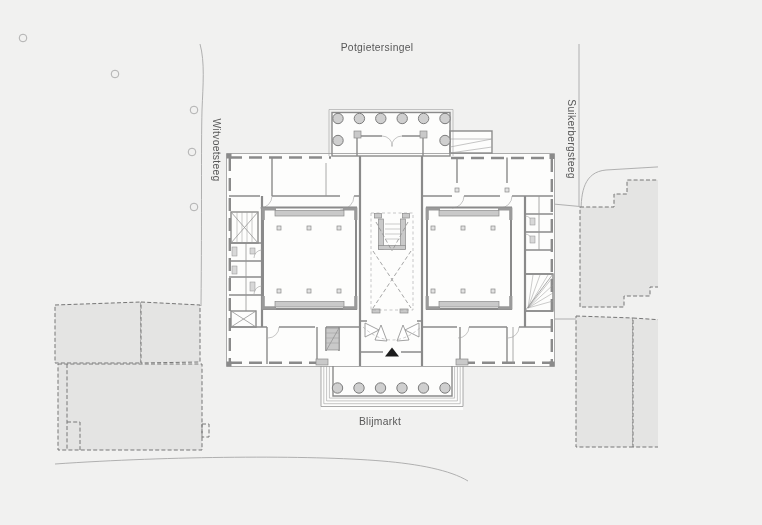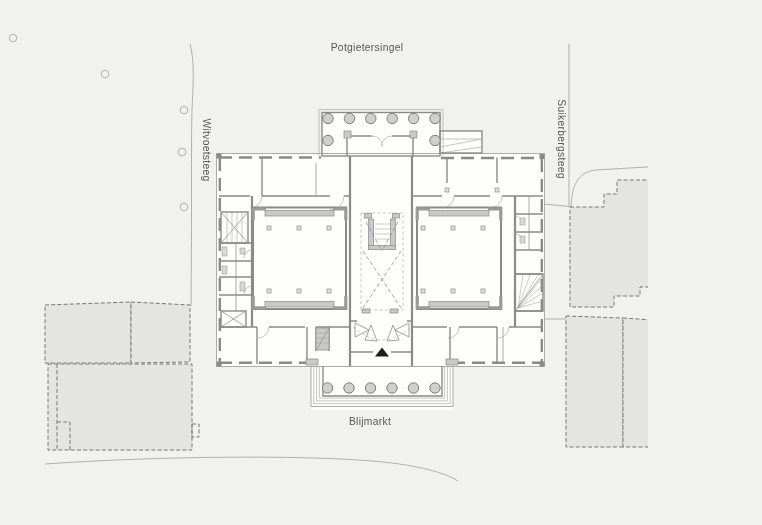--- a/index.html
+++ b/index.html
@@ -1,17 +1,17 @@
 <!DOCTYPE html>
 <html><head>
 <meta charset="utf-8">
 <style>
   html,body{margin:0;padding:0;background:#f1f1f0;}
   #stage{position:relative;width:648px;height:525px;overflow:hidden;
-         font-family:"Liberation Sans", sans-serif;}
+         font-family:"Liberation Sans", sans-serif;padding-left:10px;}
   svg{display:block;}
   text{font-family:"Liberation Sans", sans-serif;font-size:10.3px;letter-spacing:.3px;}
   
   .w1 {stroke:#8a8a8a;stroke-width:2.2;fill:none;stroke-linecap:butt;}
   .hall{stroke:#8a8a8a;stroke-width:2;fill:none;}
   .w2 {stroke:#8a8a8a;stroke-width:1.4;fill:none;}
   .w3 {stroke:#969696;stroke-width:.8;fill:none;}
   .thin{stroke:#a0a0a0;stroke-width:.6;fill:none;}
   .hatch{stroke:#999;stroke-width:.5;fill:none;}
   .win{stroke:#8a8a8a;stroke-width:2.4;fill:none;stroke-dasharray:13 7;}

